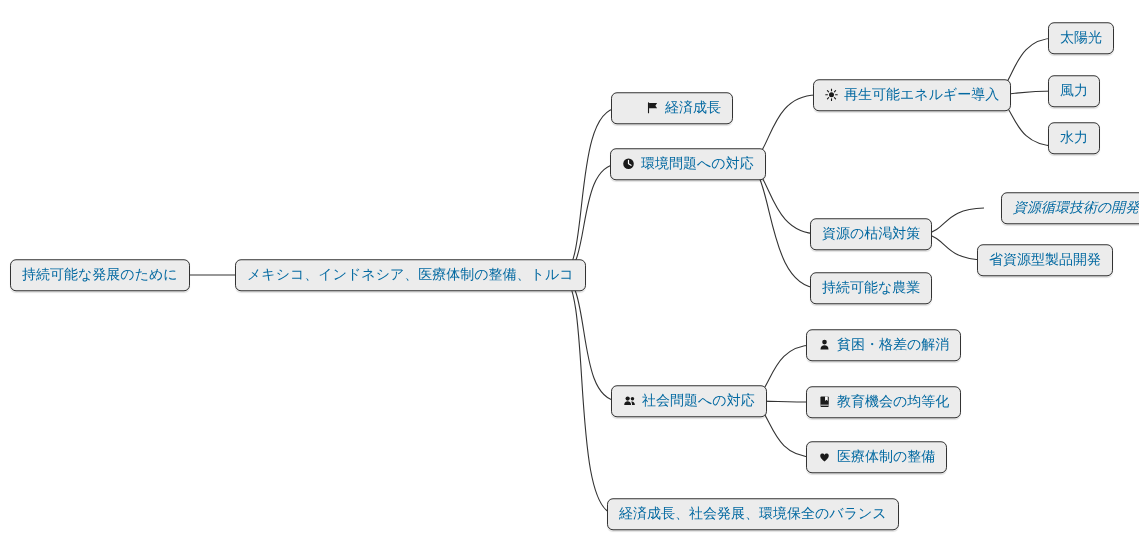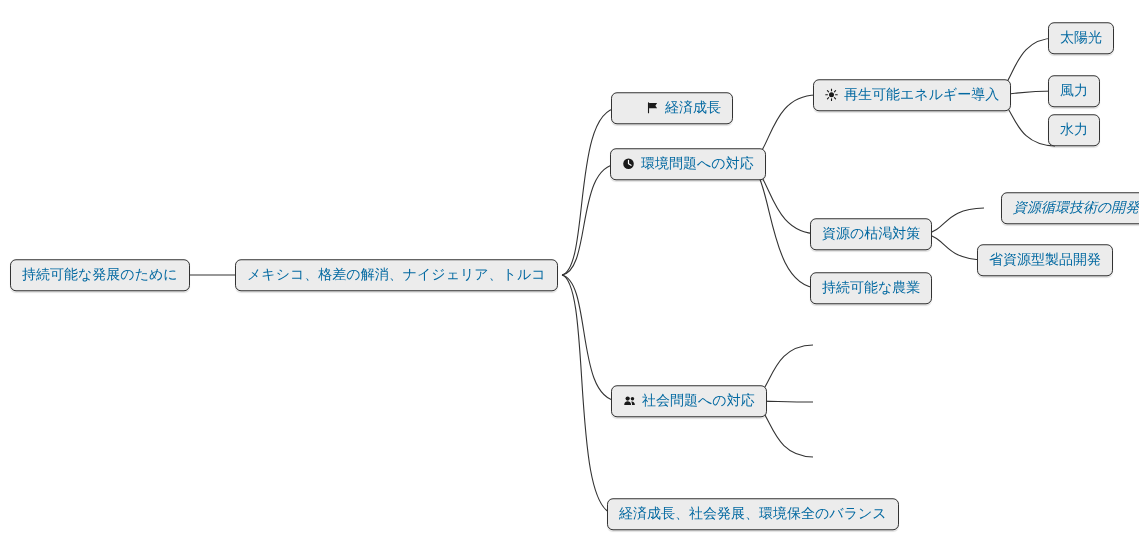--- a/index.html
+++ b/index.html
@@ -53,21 +53,21 @@
     <path d="M750,401 C773,395 768,346 813,345"></path>
     <path d="M750,401 C773,401 785,402 813,402"></path>
     <path d="M750,401 C773,407 768,456 813,457"></path>
   </svg>
 
   <div class="node" style="left:10px; top:275px;">
     <span>持続可能な発展のために</span>
   </div>
 
   <div class="node" style="left:235px; top:275px;">
-    <span>メキシコ、格差の解消、ナイジェリア、トルコ</span>
+    <span>メキシコ、インドネシア、医療体制の整備、トルコ</span>
   </div>
 
   <div class="node" style="left:611px; top:108px;padding-left:34px;">
     <span class="icon">
       <svg viewBox="0 0 14 14">
           <g fill="#1a1a1a">
             <rect x="2.1" y="1" width="1.2" height="12" rx="0.6"></rect>
             <path d="M3.3,2 L12,2 L10.1,4.8 L12,7.6 L3.3,7.6 Z"></path>
           </g>
         </svg>
@@ -127,27 +127,54 @@
   <div class="node" style="left:810px; top:288px;">
     <span>持続可能な農業</span>
   </div>
 
   <div class="node" style="left:1048px; top:38px;">
     <span>太陽光</span>
   </div>
   <div class="node" style="left:1048px; top:91px;">
     <span>風力</span>
   </div>
-  <div class="node" style="left:1048px; top:130px;justify-content:flex-end;">
+  <div class="node" style="left:1048px; top:138px;justify-content:flex-end;">
     <span>水力</span>
   </div>
 
   <div class="node" style="left:1001px; top:208px;font-style:italic;">
     <span>資源循環技術の開発</span>
   </div>
   <div class="node" style="left:977px; top:260px;align-items:center;">
     <span>省資源型製品開発</span>
   </div>
 
+  <div class="node" style="left:806px; top:345px;">
+    <span class="icon">
+      <svg viewBox="0 0 14 14" fill="#1a1a1a">
+          <circle cx="7" cy="4.1" r="2.5"></circle>
+          <path d="M2.7,12 C2.7,9 4.5,7.5 7,7.5 C9.5,7.5 11.3,9 11.3,12 Z"></path>
+        </svg>
+    </span>
+    <span>貧困・格差の解消</span>
+  </div>
 
+  <div class="node" style="left:806px; top:402px;">
+    <span class="icon">
+      <svg viewBox="0 0 14 14">
+          <rect x="2.6" y="1.4" width="9" height="11.2" rx="1.1" fill="#1a1a1a"></rect>
+          <path d="M7.6,1.4 H10.5 V6.2 L9.05,4.9 L7.6,6.2 Z" fill="#ffffff"></path>
+          <rect x="2.6" y="10.2" width="9" height="0.9" fill="#ffffff"></rect>
+        </svg>
+    </span>
+    <span>教育機会の均等化</span>
+  </div>
 
+  <div class="node" style="left:806px; top:457px;">
+    <span class="icon">
+      <svg viewBox="0 0 14 14">
+          <path d="M7,12.2 C2.1,8.7 1.5,5.4 3.5,3.9 C5.1,2.7 6.6,3.8 7,4.9 C7.4,3.8 8.9,2.7 10.5,3.9 C12.5,5.4 11.9,8.7 7,12.2 Z" fill="#1a1a1a"></path>
+        </svg>
+    </span>
+    <span>医療体制の整備</span>
+  </div>
 
 </div>
 
 </body></html>

